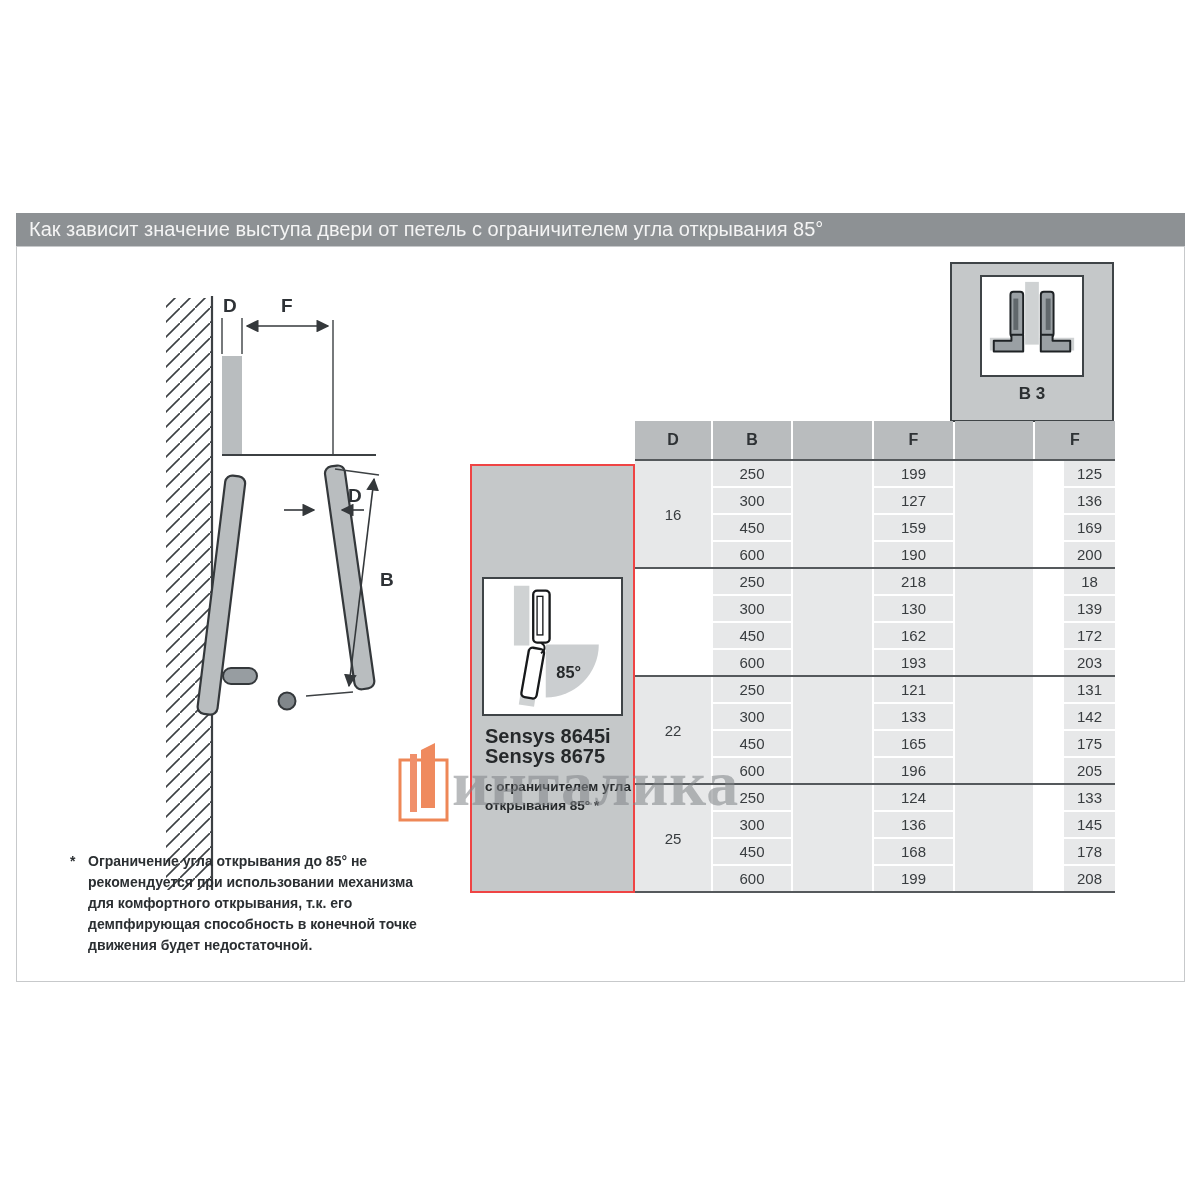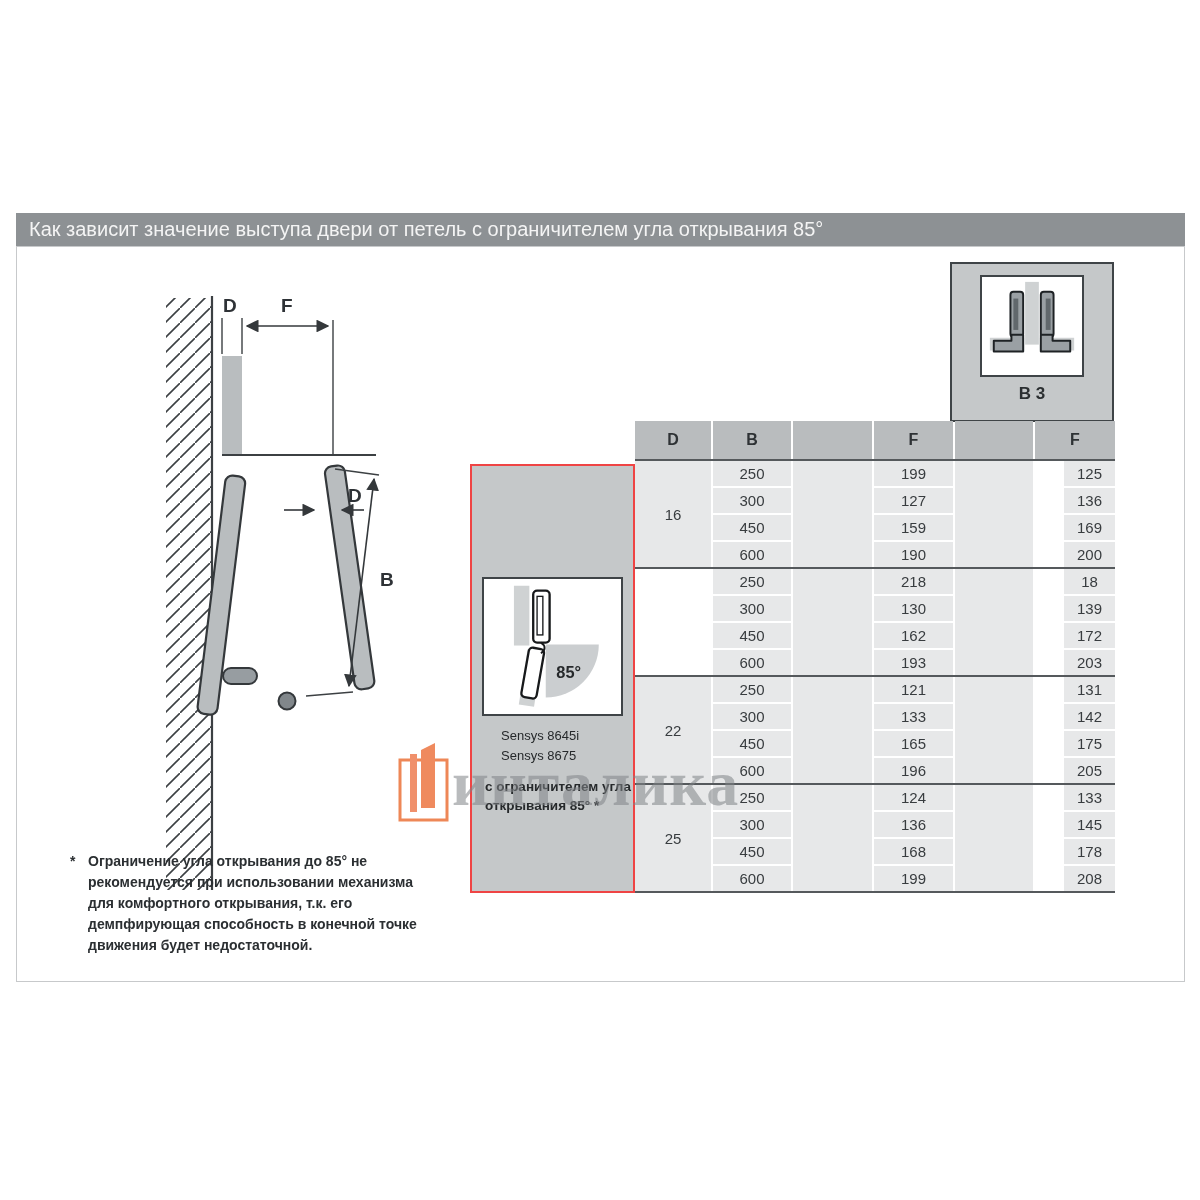--- a/index.html
+++ b/index.html
@@ -37,21 +37,21 @@
   .col3{grid-column:3;grid-row:1/5;}
   .col5{grid-column:5;grid-row:1/5;}
   .col2{grid-column:2;}.col4{grid-column:4;}.col6{grid-column:6;margin-left:29px;}
   .row1{grid-row:1;}.row2{grid-row:2;}.row3{grid-row:3;}.row4{grid-row:4;}
   
   .sidebar{position:absolute;left:470px;top:464px;width:165px;height:429px;background:#c5c8c9;
            border:2px solid #ef4444;box-sizing:border-box;z-index:1;}
   .sidebar .sbox{width:141px;height:139px;margin:111px auto 0;background:#fff;border:2px solid #3f4447;
                  box-sizing:border-box;}
   .sidebar .stext{padding:10px 0 0 13px;color:#26292b;}
-  .s-model{font-size:13px;font-weight:400;line-height:20px;margin-left:16px;}
+  .s-model{font-size:20px;font-weight:700;line-height:20px;}
   .s-note{font-size:13.5px;font-weight:700;line-height:19px;}
   .s-note.first{margin-top:11px;}
   
   .footnote{position:absolute;left:70px;top:851px;width:362px;display:flex;z-index:1;
             color:#2b2f32;font-size:14px;font-weight:700;line-height:21px;}
   .footnote .marker{width:18px;flex:none;}
   
   .wm-logo{position:absolute;left:398px;top:740px;width:52px;height:84px;z-index:5;pointer-events:none;}
   .wm-text{position:absolute;left:452px;top:752px;z-index:5;pointer-events:none;
            font-family:Liberation Serif, serif;font-size:64px;font-weight:700;

